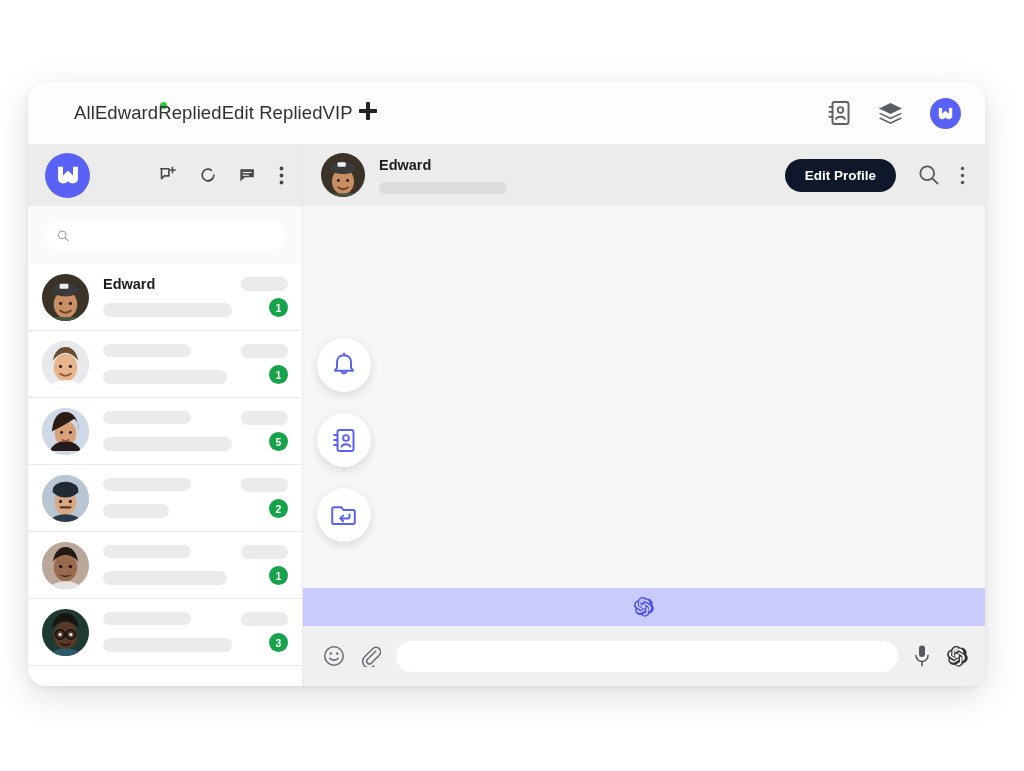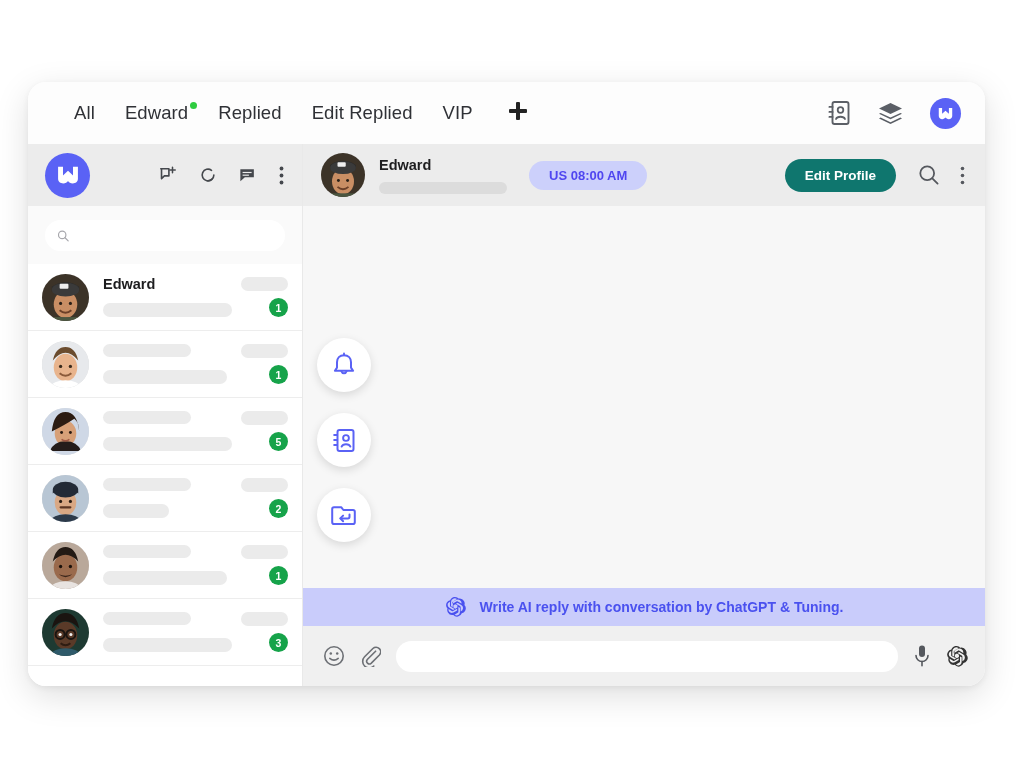--- a/index.html
+++ b/index.html
@@ -24,21 +24,21 @@
 
   
   .topbar {
     height: 62px;
     background: #fdfdfd;
     display: flex;
     align-items: center;
     padding: 0 24px 0 46px;
     flex: 0 0 62px;
   }
-  .tabs { display: flex; align-items: center; gap: 30px; }
+  .tabs { display: flex; align-items: center; }
   .tab {
     position: relative;
     font-size: 18.5px;
     color: #2f3136;
     letter-spacing: .1px;
     cursor: pointer;
     white-space: nowrap;
   }
   .tab .dot {
     position: absolute;
@@ -144,21 +144,21 @@
   .conv-name { font-size: 14.5px; font-weight: bold; color: #1d1d1f; }
   .conv-id .ph { width: 128px; height: 12px; margin-top: 9px; background: #dcdcdc; }
   .time-chip {
     background: #ccd0fb; color: #4f46f0;
     font-size: 13px; font-weight: bold;
     padding: 7px 20px; border-radius: 16px;
     white-space: nowrap;
   }
   .edit-btn {
     margin-left: auto;
-    background: #0f766e; color: #fff;
+    background: #0f172a; color: #fff;
     font-size: 13.5px; font-weight: bold;
     border: none; border-radius: 17px;
     padding: 9px 20px; cursor: pointer;
     font-family: "Liberation Sans", sans-serif;
   }
   .conv-head-icons { display: flex; align-items: center; gap: 20px; margin-left: 22px; }
 
   .conv-body {
     flex: 1; background: #f7f7f7; position: relative; min-height: 0;
   }
@@ -472,21 +472,20 @@
             <circle cx="19" cy="30" r="1.6" fill="#2a2018"></circle>
             <circle cx="29" cy="30" r="1.6" fill="#2a2018"></circle>
             <path d="M18 37 q6 5 12 0" fill="none" stroke="#6b3f28" stroke-width="2"></path>
             <rect y="44" width="48" height="4" fill="#4b5640"></rect>
           </svg>
         </div>
         <div class="conv-id">
           <div class="conv-name">Edward</div>
           <div class="ph"></div>
         </div>
-        <div class="time-chip">US 08:00 AM</div>
         <button class="edit-btn">Edit Profile</button>
         <div class="conv-head-icons">
           <svg width="22" height="22" viewBox="0 0 22 22" style="cursor:pointer">
             <circle cx="9.2" cy="9.2" r="6.9" fill="none" stroke="#55585e" stroke-width="1.8"></circle>
             <path d="M14.3 14.3 L19.6 19.6" stroke="#55585e" stroke-width="1.8" stroke-linecap="round"></path>
           </svg>
           <svg width="5" height="19" viewBox="0 0 5 19" style="cursor:pointer">
             <circle cx="2.5" cy="2.5" r="1.8" fill="#55585e"></circle>
             <circle cx="2.5" cy="9.5" r="1.8" fill="#55585e"></circle>
             <circle cx="2.5" cy="16.5" r="1.8" fill="#55585e"></circle>
@@ -520,21 +519,20 @@
               <path d="M12.1 12.6 L9.3 15.4 L12.1 18.2" fill="none" stroke="#5a62f5" stroke-width="2" stroke-linecap="round" stroke-linejoin="round"></path>
             </svg>
           </div>
         </div>
       </div>
 
       <div class="ai-banner">
         <svg width="22" height="22" viewBox="0 0 24 24">
           <path d="M21.2 9.9a5.4 5.4 0 0 0-.5-4.5 5.5 5.5 0 0 0-5.9-2.6A5.5 5.5 0 0 0 5.6 4.6 5.4 5.4 0 0 0 2 7.2a5.5 5.5 0 0 0 .7 6.4 5.4 5.4 0 0 0 .5 4.5 5.5 5.5 0 0 0 5.9 2.6 5.4 5.4 0 0 0 9.2-1.8 5.4 5.4 0 0 0 3.6-2.6 5.5 5.5 0 0 0-.7-6.4Zm-8.2 11.4a4 4 0 0 1-2.6-.9l3.9-2.3a.7.7 0 0 0 .3-.6v-5.5l1.7.9v4.6a4 4 0 0 1-3.3 3.8ZM4.4 17a4 4 0 0 1-.5-2.7l3.9 2.3a.6.6 0 0 0 .6 0l4.8-2.8v1.9l-4 2.3a4 4 0 0 1-4.8-1ZM3.3 8a4 4 0 0 1 2.1-1.8v4.7a.6.6 0 0 0 .3.6l4.8 2.7-1.7 1-4-2.3A4 4 0 0 1 3.3 8Zm13.5 3.1L12 8.4l1.7-1 4 2.3a4 4 0 0 1-.6 7.2v-4.7a.7.7 0 0 0-.3-.6Zm1.7-2.5-.2-.1-4.7-2.8a.7.7 0 0 0-.7 0L8.1 8.5V6.6l4-2.3a4 4 0 0 1 5.9 4.1Zm-10.2 3.5-1.7-1V6.5a4 4 0 0 1 6.5-3.1l-3.8 2.2a.7.7 0 0 0-.4.6Zm.9-2 2.1-1.2 2.2 1.2v2.5l-2.2 1.2-2.1-1.2Z" fill="#4a51ef"></path>
         </svg>
-        <span class="txt">Write AI reply with conversation by ChatGPT &amp; Tuning.</span>
       </div>
 
       <div class="composer">
         <svg class="c-ic" width="22" height="22" viewBox="0 0 22 22">
           <circle cx="11" cy="11" r="9.2" fill="none" stroke="#6d7075" stroke-width="1.6"></circle>
           <circle cx="7.8" cy="8.6" r="1.25" fill="#6d7075"></circle>
           <circle cx="14.2" cy="8.6" r="1.25" fill="#6d7075"></circle>
           <path d="M6.8 13.4 q4.2 3.6 8.4 0" fill="none" stroke="#6d7075" stroke-width="1.6" stroke-linecap="round"></path>
         </svg>
         <svg class="c-ic" width="21" height="22" viewBox="0 0 21 22">

